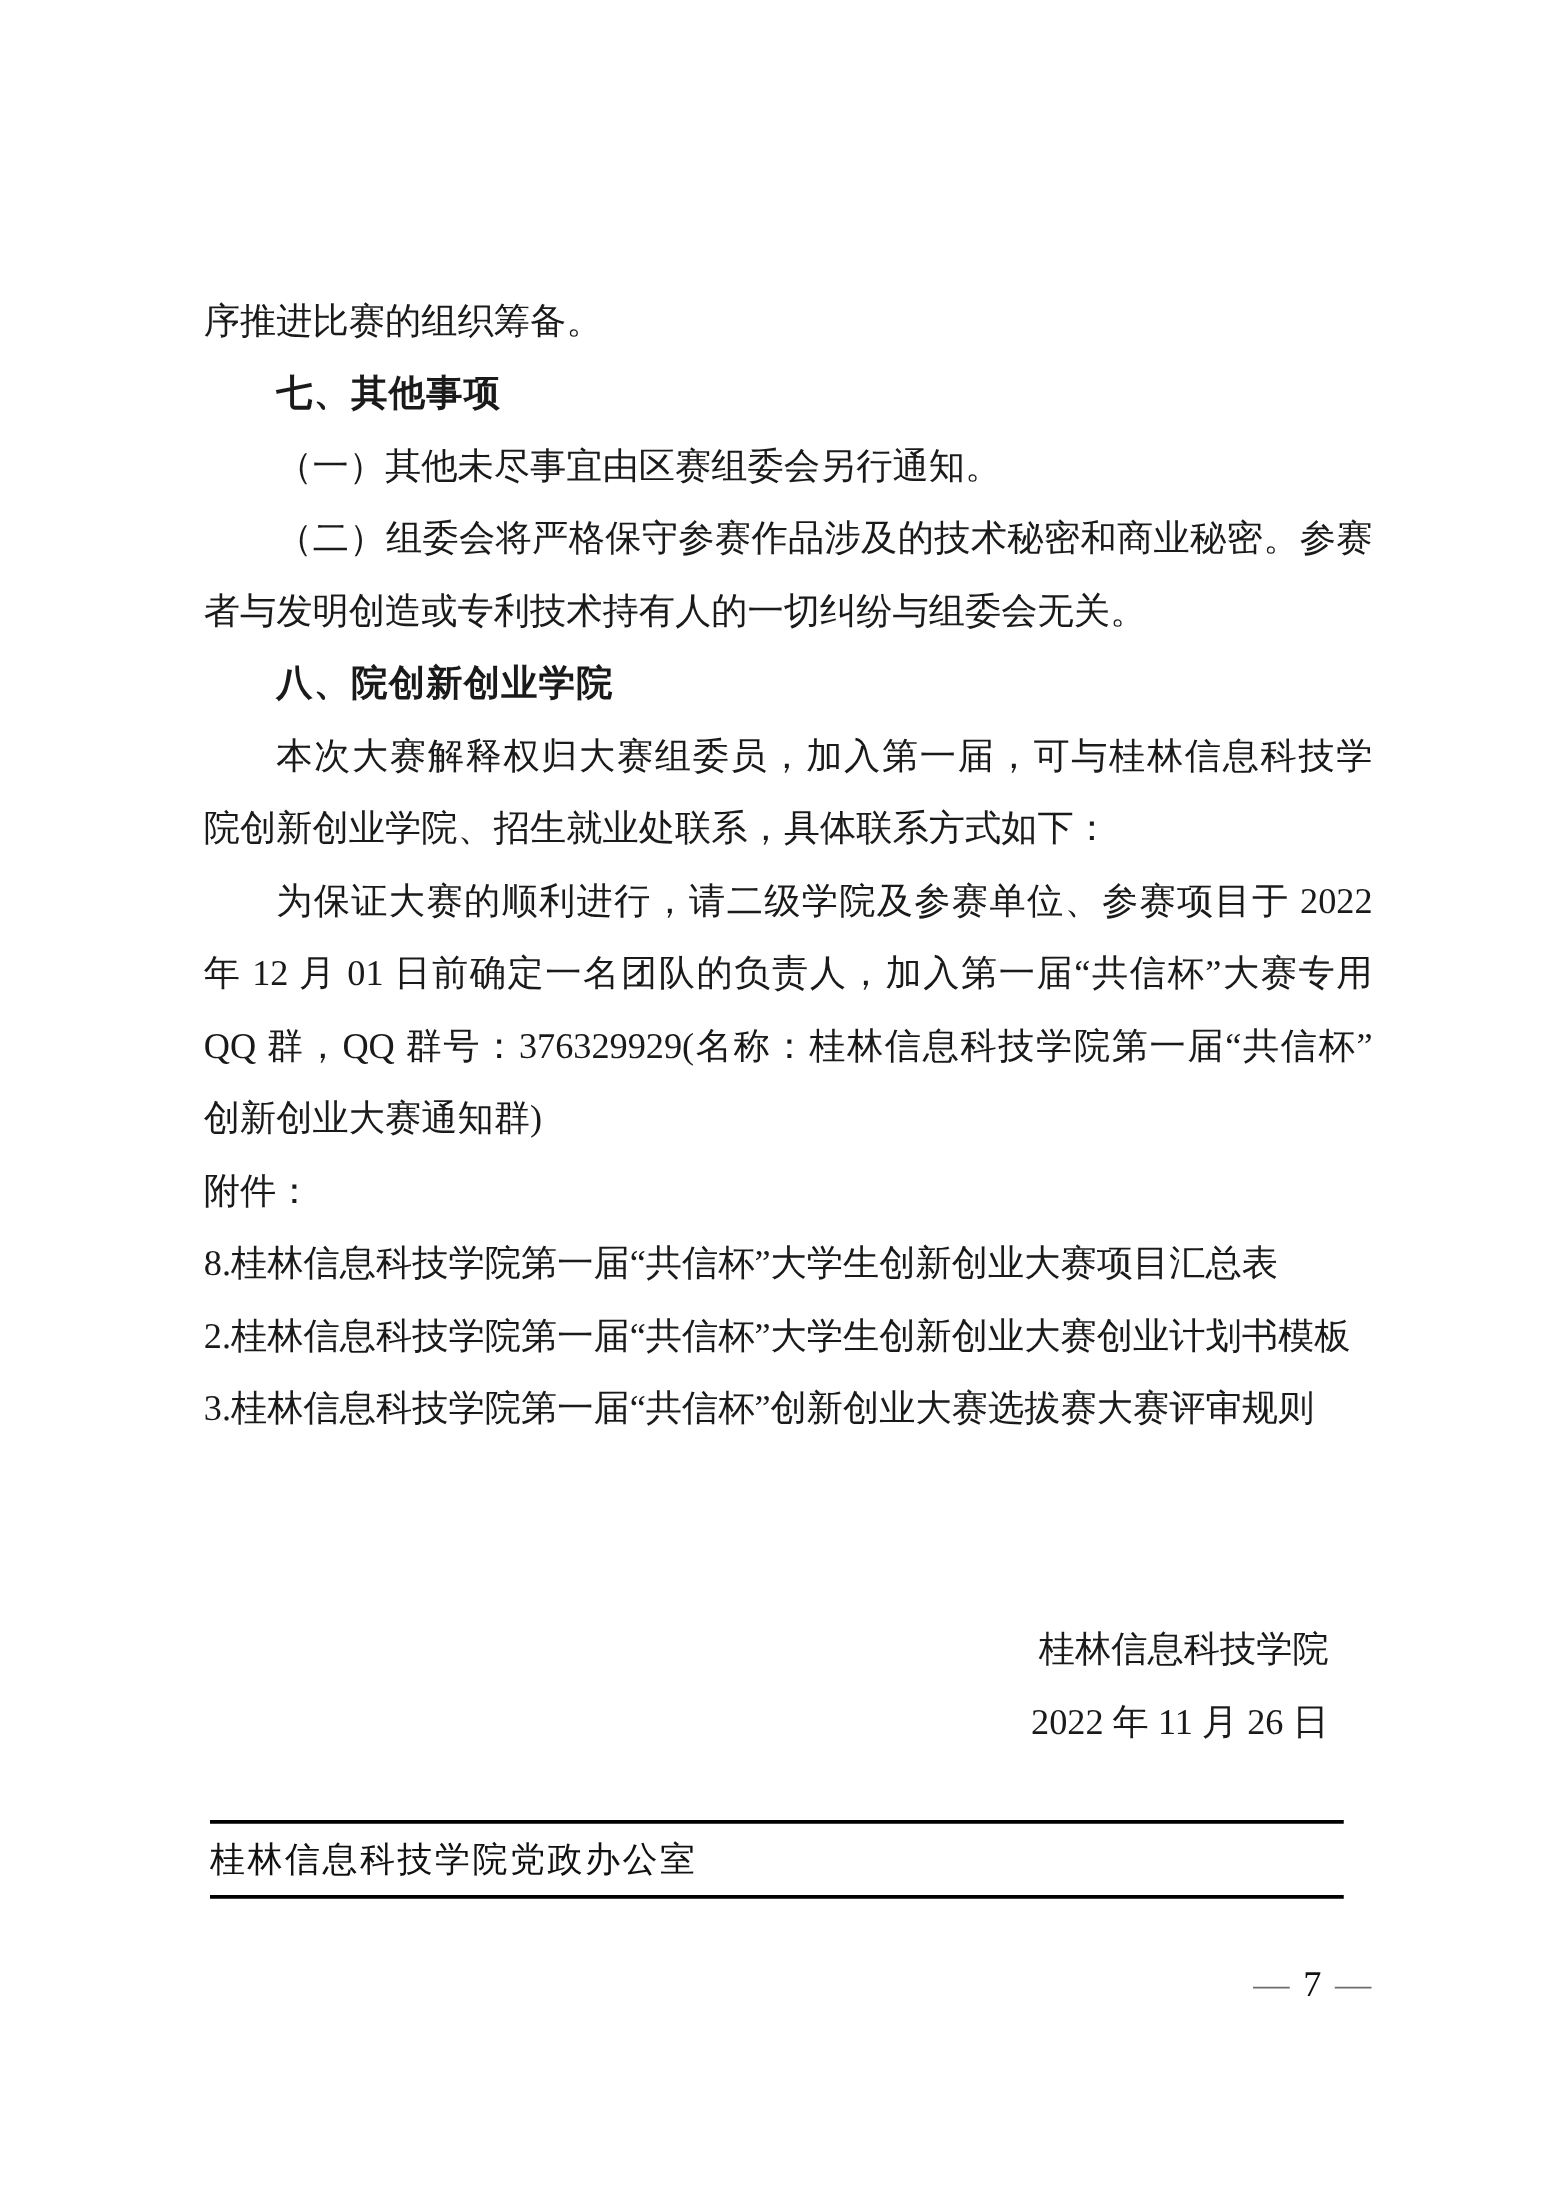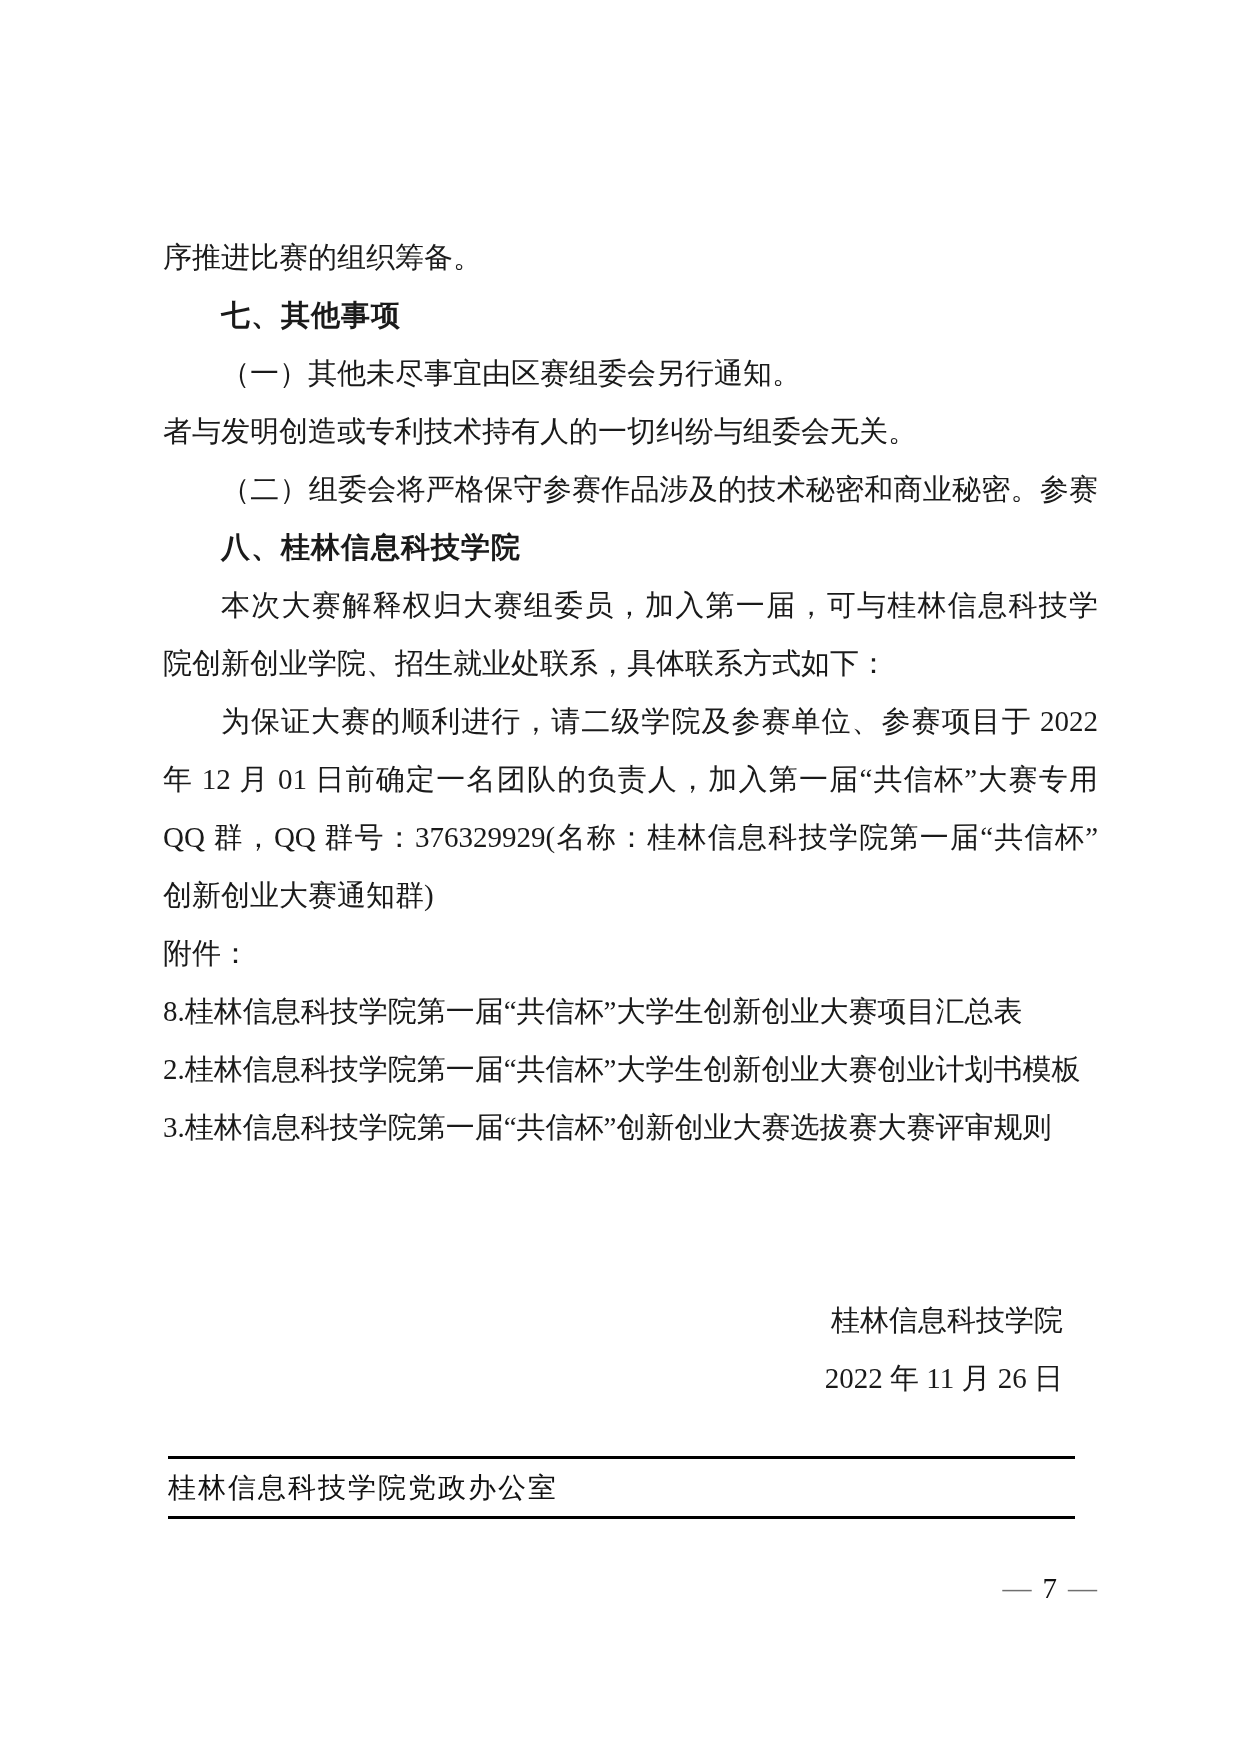--- a/index.html
+++ b/index.html
@@ -100,23 +100,23 @@
 </style>
 </head>
 <body>
 
 <div class="page">
 
   <div class="doc-body">
     <div class="line">序推进比赛的组织筹备。</div>
     <div class="line indent bold">七、其他事项</div>
     <div class="line indent">（一）其他未尽事宜由区赛组委会另行通知。</div>
+    <div class="line indent justify">（二）组委会将严格保守参赛作品涉及的技术秘密和商业秘密。参赛</div>
     <div class="line">者与发明创造或专利技术持有人的一切纠纷与组委会无关。</div>
-    <div class="line indent justify">（二）组委会将严格保守参赛作品涉及的技术秘密和商业秘密。参赛</div>
-    <div class="line indent bold">八、桂林信息科技学院</div>
+    <div class="line indent bold">八、院创新创业学院</div>
     <div class="line indent justify">本次大赛解释权归大赛组委员，加入第一届，可与桂林信息科技学</div>
     <div class="line">院创新创业学院、招生就业处联系，具体联系方式如下：</div>
     <div class="line indent justify">为保证大赛的顺利进行，请二级学院及参赛单位、参赛项目于 2022</div>
     <div class="line justify">年 12 月 01 日前确定一名团队的负责人，加入第一届“共信杯”大赛专用</div>
     <div class="line justify">QQ 群，QQ 群号：376329929(名称：桂林信息科技学院第一届“共信杯”</div>
     <div class="line">创新创业大赛通知群)</div>
     <div class="line">附件：</div>
     <div class="line">8.桂林信息科技学院第一届“共信杯”大学生创新创业大赛项目汇总表</div>
     <div class="line">2.桂林信息科技学院第一届“共信杯”大学生创新创业大赛创业计划书模板</div>
     <div class="line">3.桂林信息科技学院第一届“共信杯”创新创业大赛选拔赛大赛评审规则</div>

